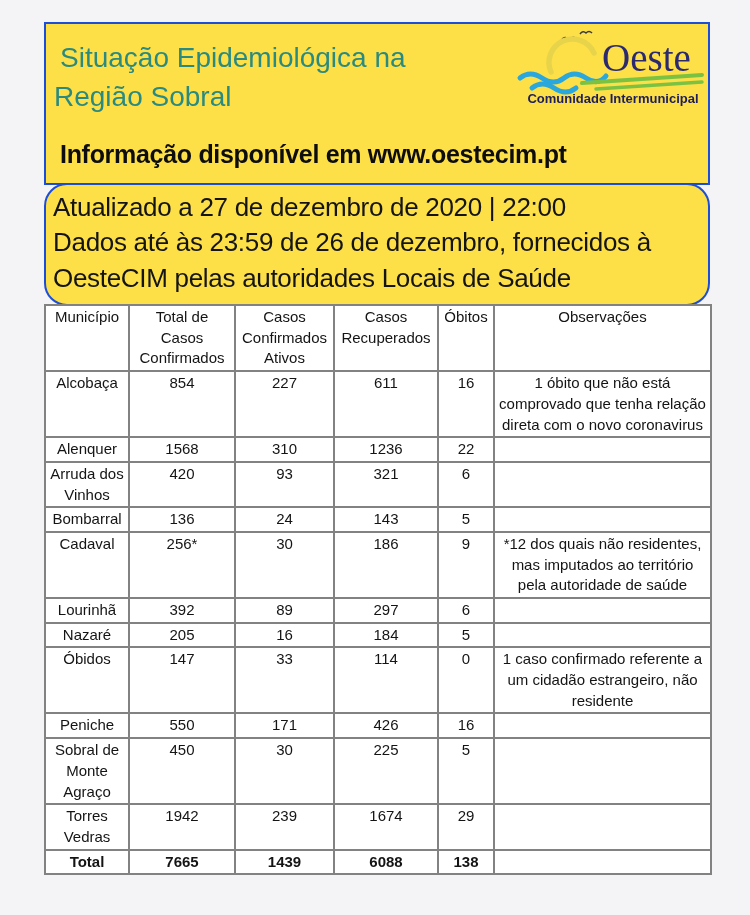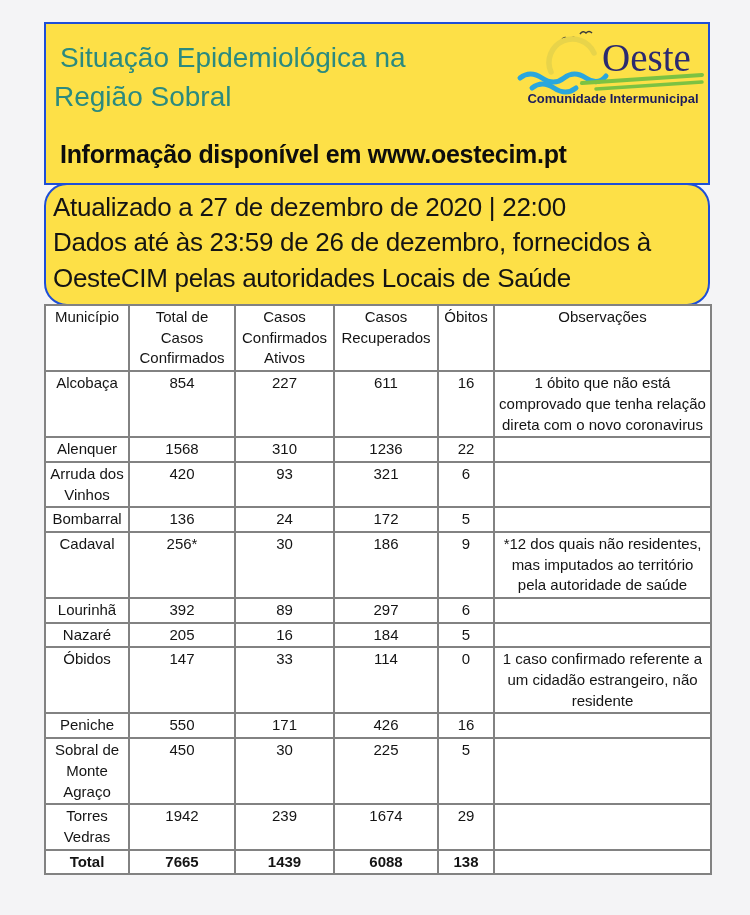--- a/index.html
+++ b/index.html
@@ -145,21 +145,21 @@
           <td>420</td>
           <td>93</td>
           <td>321</td>
           <td>6</td>
           <td></td>
         </tr>
         <tr>
           <td>Bombarral</td>
           <td>136</td>
           <td>24</td>
-          <td>172</td>
+          <td>143</td>
           <td>5</td>
           <td></td>
         </tr>
         <tr>
           <td>Cadaval</td>
           <td>256*</td>
           <td>30</td>
           <td>186</td>
           <td>9</td>
           <td>*12 dos quais não residentes, mas imputados ao território pela autoridade de saúde</td>

